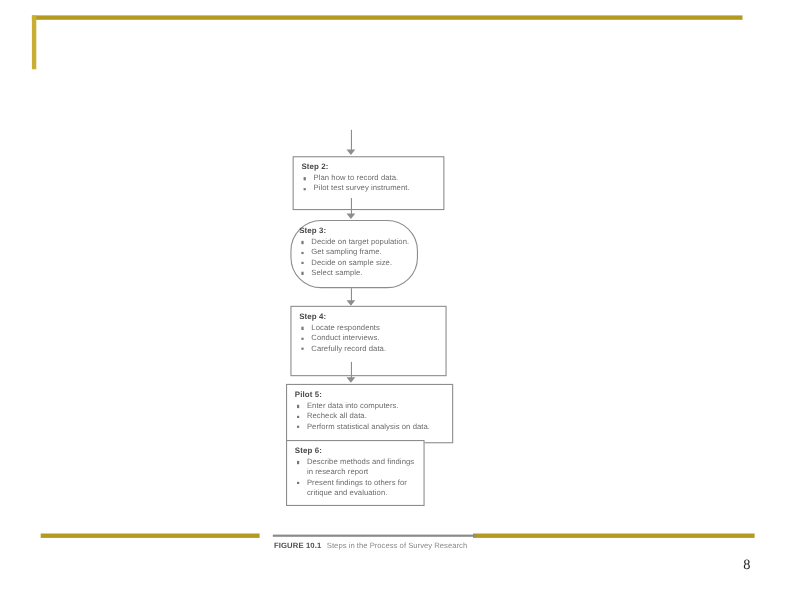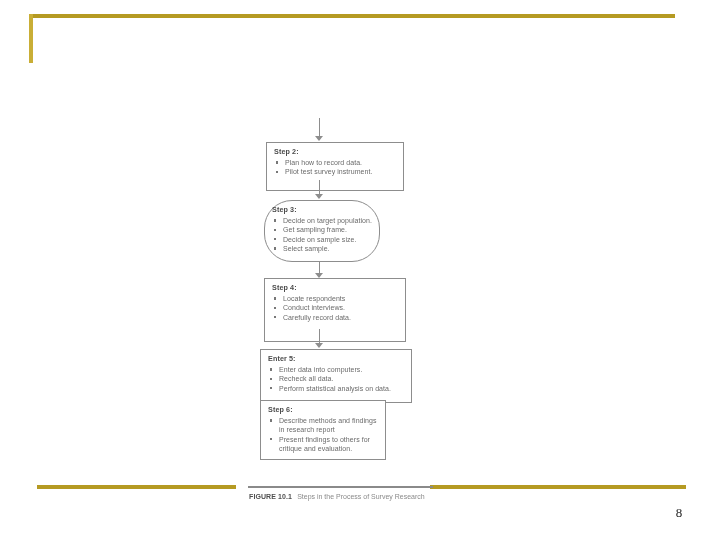--- a/index.html
+++ b/index.html
@@ -201,21 +201,21 @@
       <li>Locate respondents</li>
       <li>Conduct interviews.</li>
       <li>Carefully record data.</li>
     </ul>
   </div>
 
   <div class="connector" style="left:87px; top:301px; height:16px;"></div>
   <div class="arrow-head" style="left:83px; top:315px;"></div>
 
   <div class="flow-box" style="left:28px; top:321px; width:152px; height:54px;">
-    <div class="step-title">Enter 5:</div>
+    <div class="step-title">Pilot 5:</div>
     <ul class="bullet-list">
       <li>Enter data into computers.</li>
       <li>Recheck all data.</li>
       <li>Perform statistical analysis on data.</li>
     </ul>
   </div>
 
   <div class="connector" style="left:87px; top:375px; height:13px;"></div>
   <div class="arrow-head" style="left:83px; top:386px;"></div>
 

